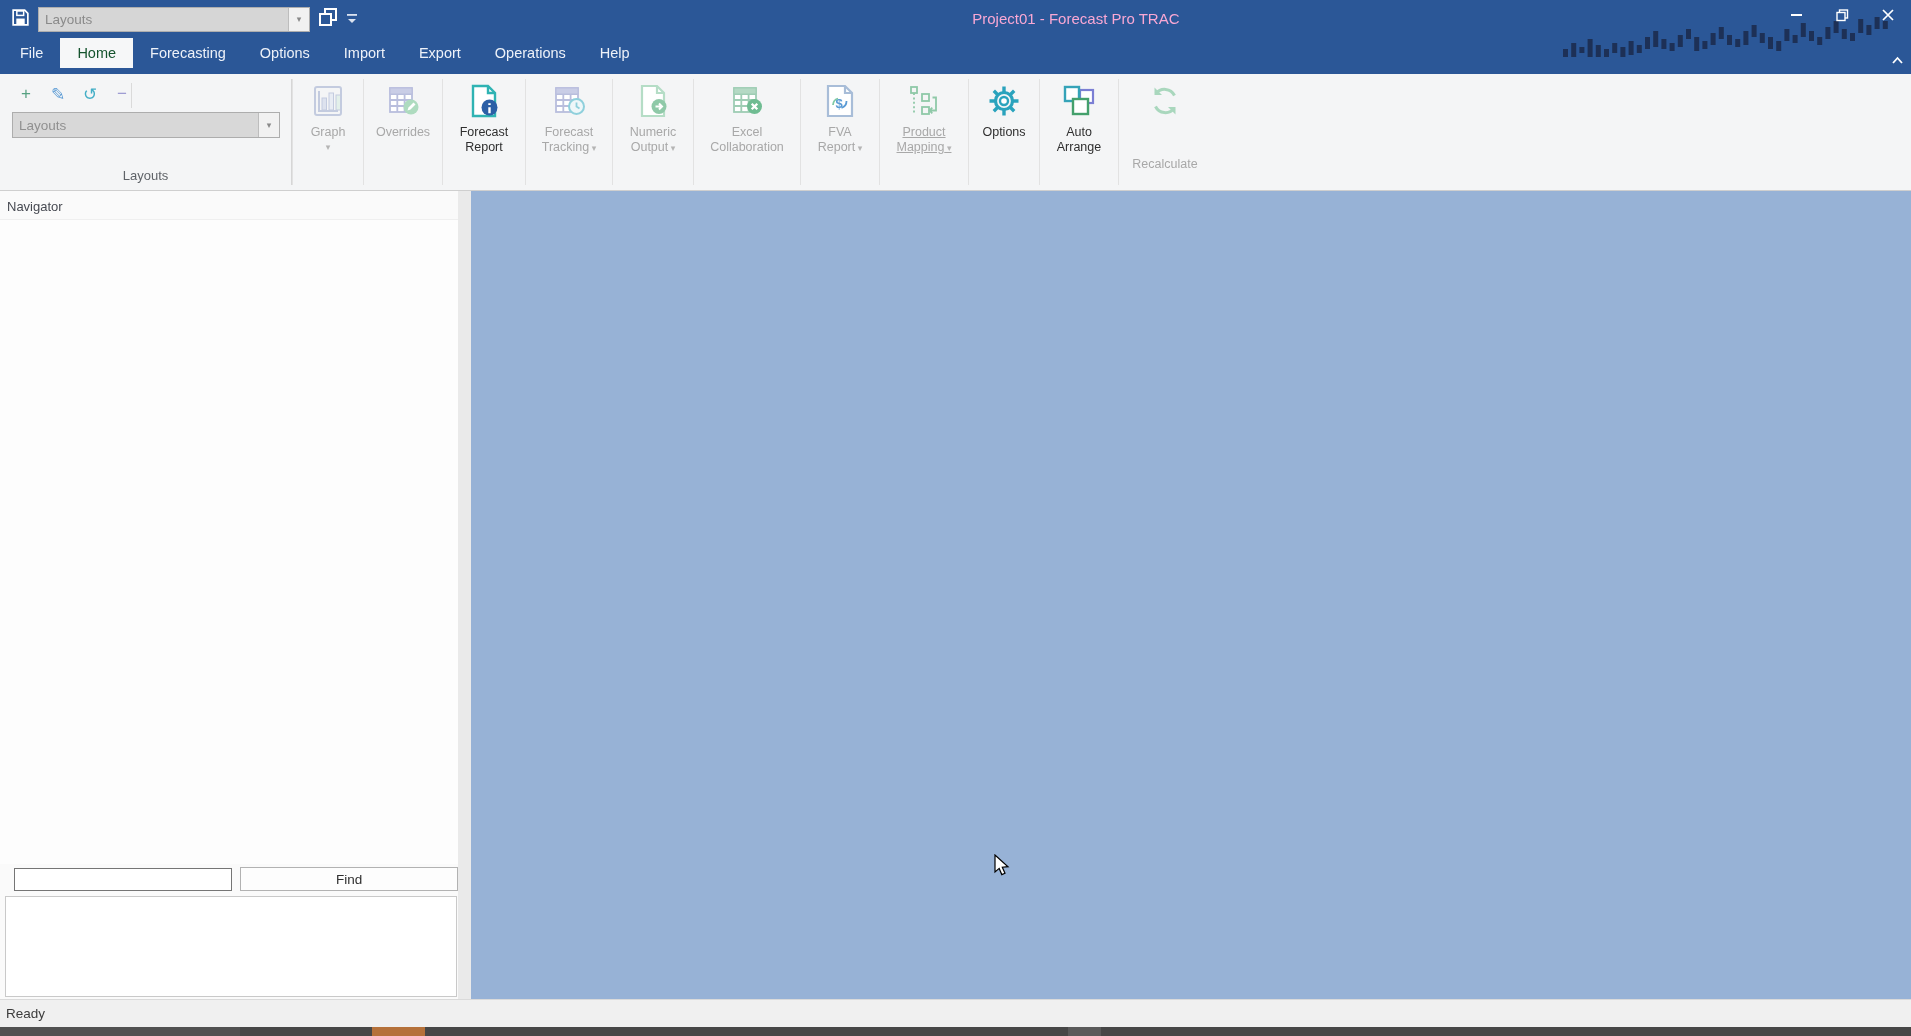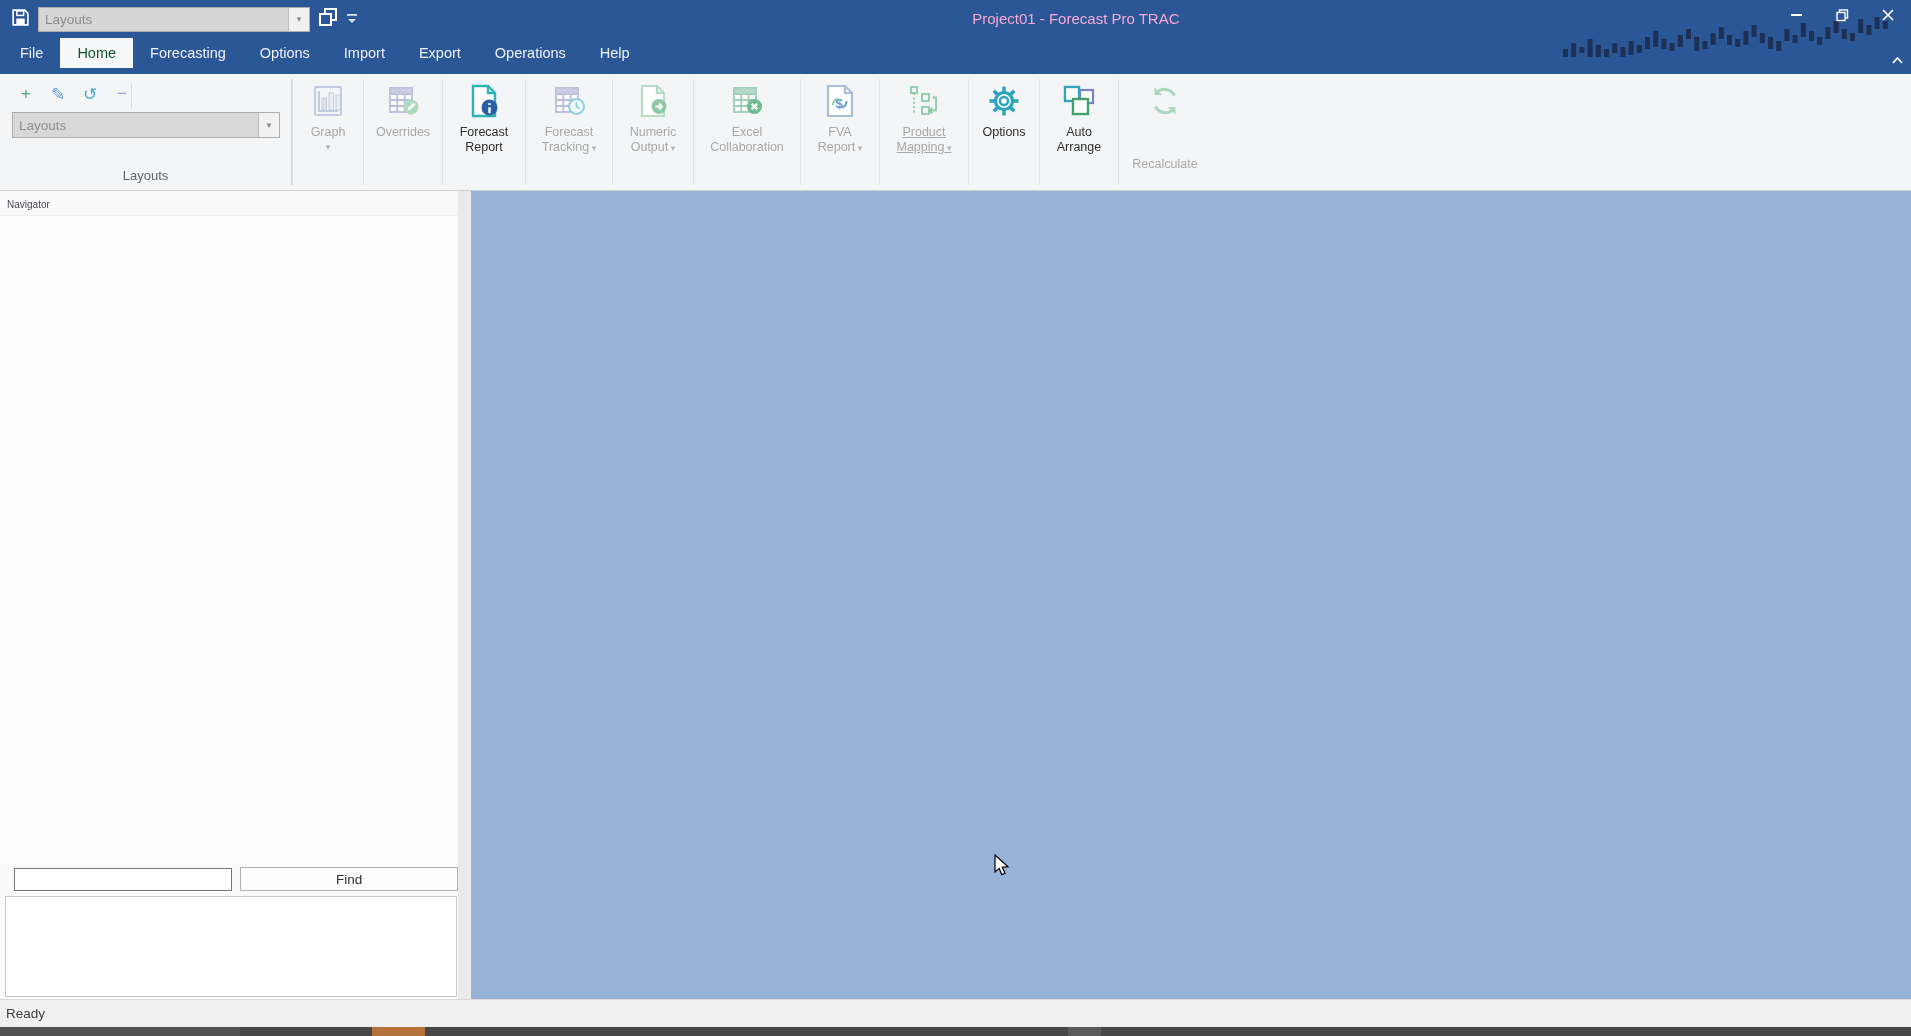--- a/index.html
+++ b/index.html
@@ -43,21 +43,21 @@
     font-size:12.5px; line-height:15px; text-align:center; color:#2f2f2f; }
   .rbtn.disabled { color:#a8a8a8; }
   .rbtn .icon { width:38px; height:38px; margin-bottom:5px; }
   .rbtn .icon svg { width:100%; height:100%; }
   .vsep { width:1px; background:#e2e2e2; margin:5px 0; }
   .caret { font-size:9px; color:#8b8b8b; }
   .rbtn.disabled .caret { color:#b5b5b5; }
 
   .content { display:flex; height:808px; }
   .navigator { width:458px; background:#fafafa; display:flex; flex-direction:column; }
-  .nav-title { padding:8px 0 5px 7px; font-size:10px; color:#474a52; }
+  .nav-title { padding:8px 0 5px 7px; font-size:13px; color:#474a52; }
   .nav-tree { flex:1; background:#fdfdfd; border-top:1px solid #efefef; }
   .find-row { display:flex; align-items:center; gap:8px; padding:3px 0 4px 6px; height:31px;margin-left:8px; }
   .find-input { width:221px; height:23px; border:1px solid #757575; background:#fff;
     font-size:13px; padding:0 4px; outline:none; }
   .find-btn { width:221px; height:24px; border:1px solid #b2b2b2; background:#fdfdfd;
     font-size:13.5px; color:#2f2f2f; font-family:"Liberation Sans", sans-serif; }
   .nav-list { height:101px; margin:1px 1px 2px 5px; width:452px; border:1px solid #c9c9c9;
     background:#fff; }
   .splitter { width:13px; background:#eaeaea; }
   .canvas { flex:1; position:relative; }

